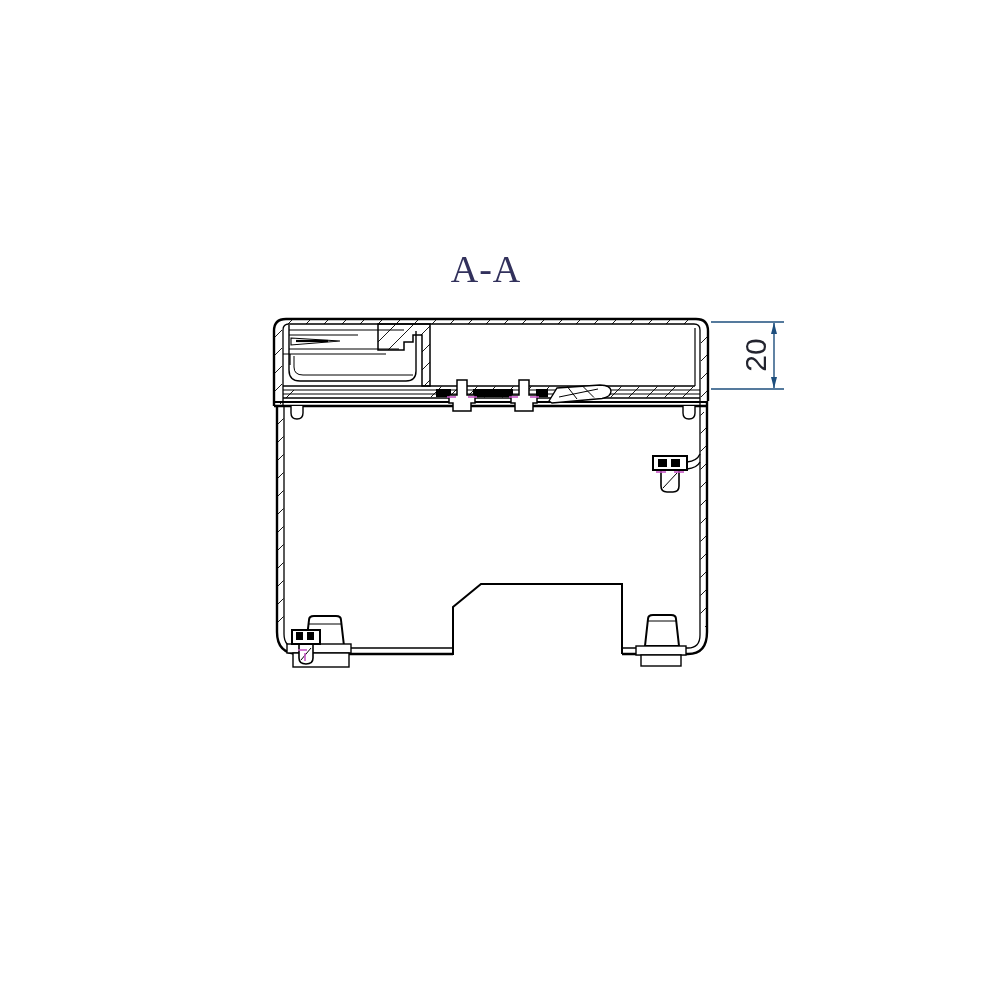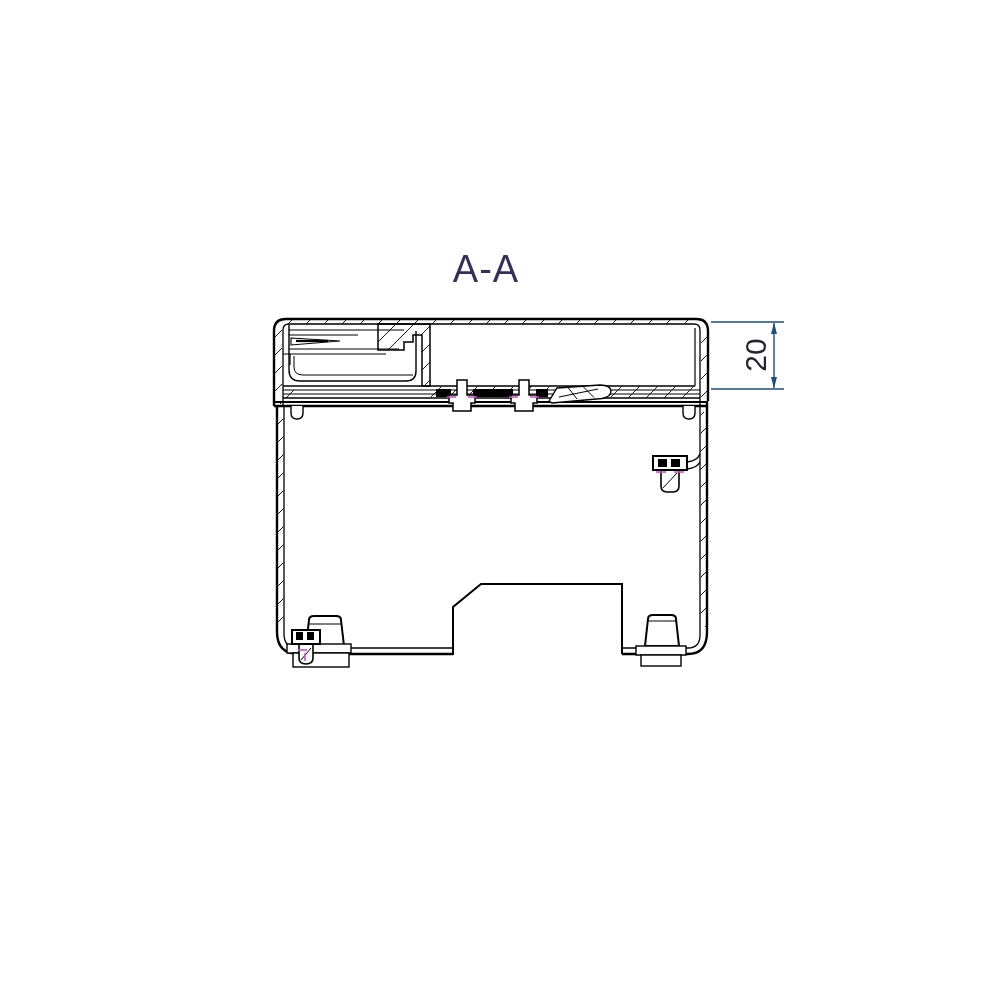--- a/index.html
+++ b/index.html
@@ -3,21 +3,21 @@
 <meta charset="utf-8">
 <style>
   html,body{margin:0;padding:0;background:#ffffff;}
   .canvas{
     position:relative;width:1000px;height:1000px;background:#ffffff;
     font-family:"Liberation Sans",sans-serif;overflow:hidden;
   }
   .section-title{
     position:absolute;left:416px;top:249px;width:140px;text-align:center;
     font-size:38px;line-height:40px;color:#32315c;letter-spacing:1px;
-    font-family:Liberation Sans, sans-serif;
+    font-family:Liberation Serif, serif;
   }
   svg{position:absolute;left:0;top:0;}
   .dim-text{
     font-family:"Liberation Sans",sans-serif;font-size:30px;
   }
 </style>
 </head>
 <body>
 
 <div class="canvas">

